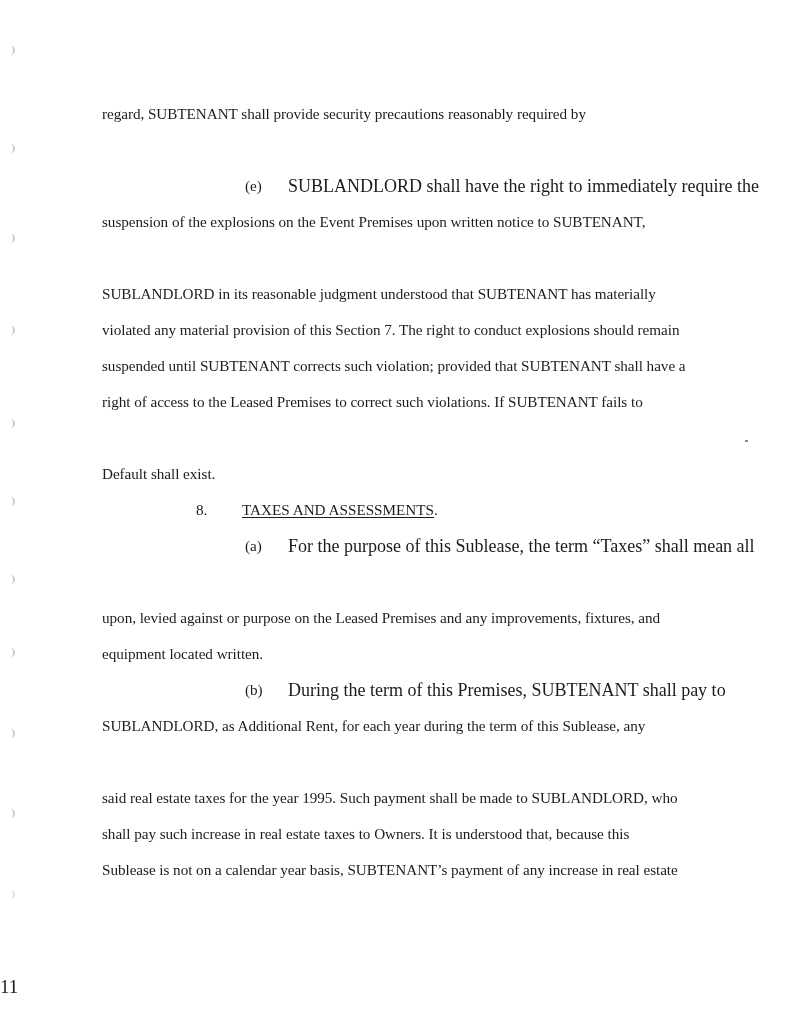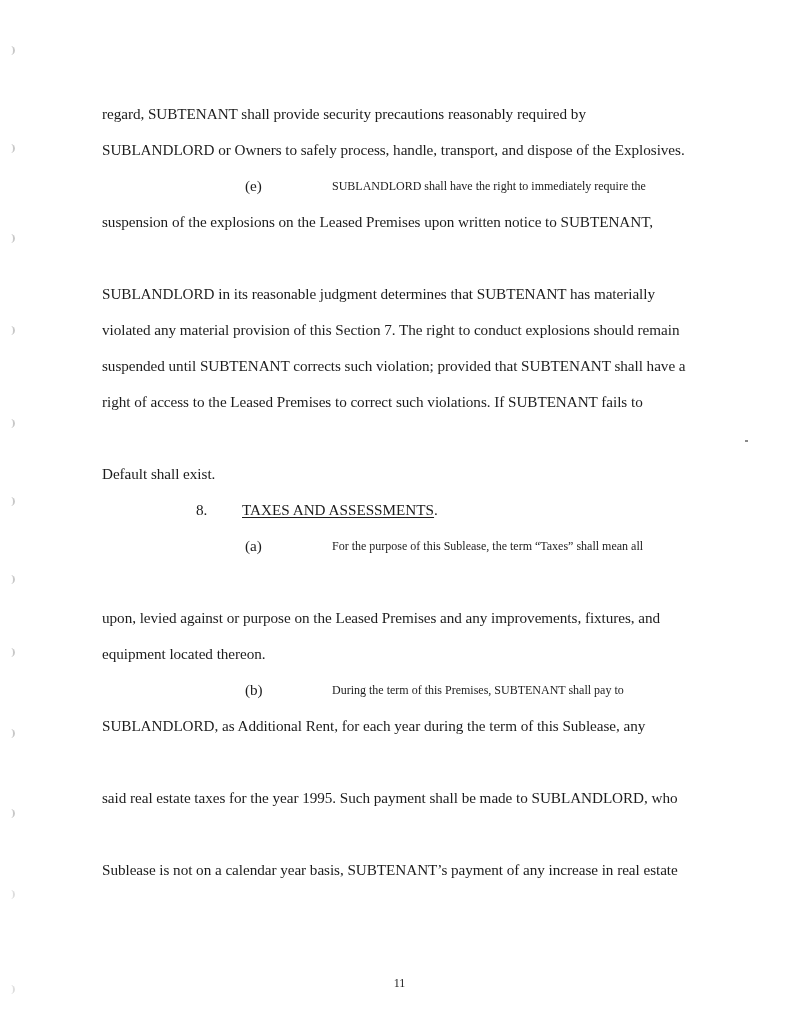--- a/index.html
+++ b/index.html
@@ -14,27 +14,27 @@
   .page { position: absolute; left: 0; top: 8px; width: 640px; height: 1034px; }
   .line {
     position: absolute;
     left: 102px;
     font-size: 15.2px;
     line-height: 18px;
     white-space: nowrap;
     letter-spacing: -0.05px;
   }
   .indent-sub { left: 245px; }
-  .sub-text { position: absolute; left: 288px; font-size: 12px; line-height: 18px; white-space: nowrap; margin-left: 44px; }
+  .sub-text { position: absolute; left: 288px; font-size: 18px; line-height: 18px; white-space: nowrap; }
   .sec-num { left: 196px; }
   .sec-title { position: absolute; left: 242px; font-size: 15.2px; line-height: 18px; white-space: nowrap; }
   .sec-title u { text-decoration: underline; text-underline-offset: 2px; }
   .page-number {
     position: absolute; left: 0; width: 799px; top: 968px;
-    text-align: center; font-size: 12px;
+    text-align: left; font-size: 19px;
   }
   .hole {
     position: absolute; left: 9px; width: 4px; height: 9px;
     border-right: 2px solid #c8c8c8; border-radius: 0 6px 6px 0;
   }
   .speck { position: absolute; width: 3px; height: 2px; background: #8a8a8a; }
 </style>
 </head>
 <body>
 
@@ -48,39 +48,39 @@
   <div class="hole" style="top:489px"></div>
   <div class="hole" style="top:567px"></div>
   <div class="hole" style="top:640px"></div>
   <div class="hole" style="top:721px"></div>
   <div class="hole" style="top:801px"></div>
   <div class="hole" style="top:882px;opacity:.6"></div>
   <div class="hole" style="top:977px;opacity:.6"></div>
   <div class="speck" style="left:745px;top:432px"></div>
 
   <div class="line" style="top:97px">regard, SUBTENANT shall provide security precautions reasonably required by</div>
-  <div class="line" style="top:133px">SUBLANDLORD or Owners to safely process, handle, transport, and dispose of the Explosives.</div>
 
   <div class="line indent-sub" style="top:169px">(e)</div>
   <div class="sub-text" style="top:169px">SUBLANDLORD shall have the right to immediately require the</div>
-  <div class="line" style="top:205px">suspension of the explosions on the Leased Premises upon written notice to SUBTENANT,</div>
-  <div class="line" style="top:277px">SUBLANDLORD in its reasonable judgment determines that SUBTENANT has materially</div>
+  <div class="line" style="top:205px">suspension of the explosions on the Event Premises upon written notice to SUBTENANT,</div>
+  <div class="line" style="top:277px">SUBLANDLORD in its reasonable judgment understood that SUBTENANT has materially</div>
   <div class="line" style="top:313px">violated any material provision of this Section 7.  The right to conduct explosions should remain</div>
   <div class="line" style="top:349px">suspended until SUBTENANT corrects such violation; provided that SUBTENANT shall have a</div>
   <div class="line" style="top:385px">right of access to the Leased Premises to correct such violations.  If SUBTENANT fails to</div>
   <div class="line" style="top:457px">Default shall exist.</div>
 
   <div class="line sec-num" style="top:493px">8.</div>
   <div class="sec-title" style="top:493px"><u>TAXES AND ASSESSMENTS</u><span>.</span></div>
 
   <div class="line indent-sub" style="top:529px">(a)</div>
   <div class="sub-text" style="top:529px">For the purpose of this Sublease, the term “Taxes” shall mean all</div>
   <div class="line" style="top:601px">upon, levied against or purpose on the Leased Premises and any improvements, fixtures, and</div>
-  <div class="line" style="top:637px">equipment located thereon.</div>
+  <div class="line" style="top:637px">equipment located written.</div>
 
   <div class="line indent-sub" style="top:673px">(b)</div>
   <div class="sub-text" style="top:673px">During the term of this Premises, SUBTENANT shall pay to</div>
   <div class="line" style="top:709px">SUBLANDLORD, as Additional Rent, for each year during the term of this Sublease, any</div>
   <div class="line" style="top:781px">said real estate taxes for the year 1995.  Such payment shall be made to SUBLANDLORD, who</div>
+  <div class="line" style="top:817px">shall pay such increase in real estate taxes to Owners.  It is understood that, because this</div>
   <div class="line" style="top:853px">Sublease is not on a calendar year basis, SUBTENANT’s payment of any increase in real estate</div>
 
   <div class="page-number">11</div>
 </div>
 
 </body></html>

